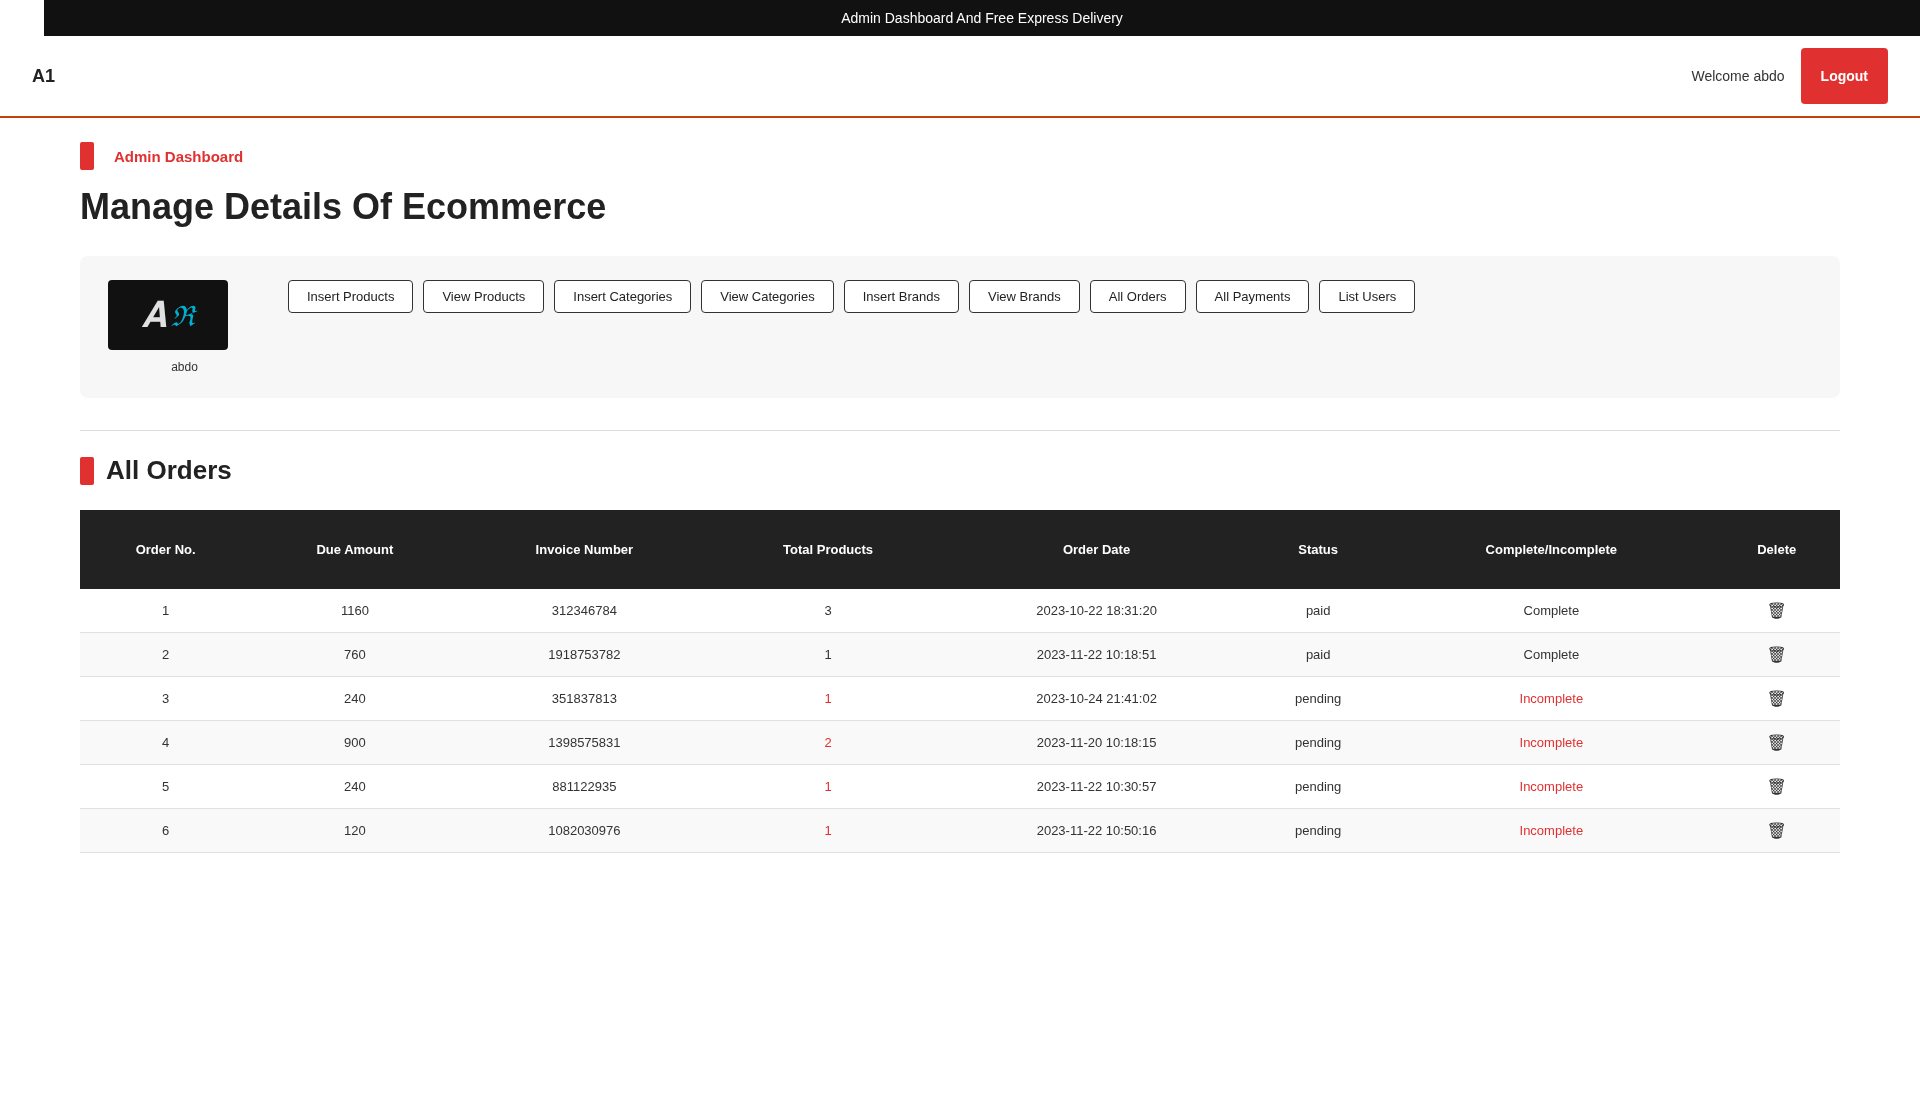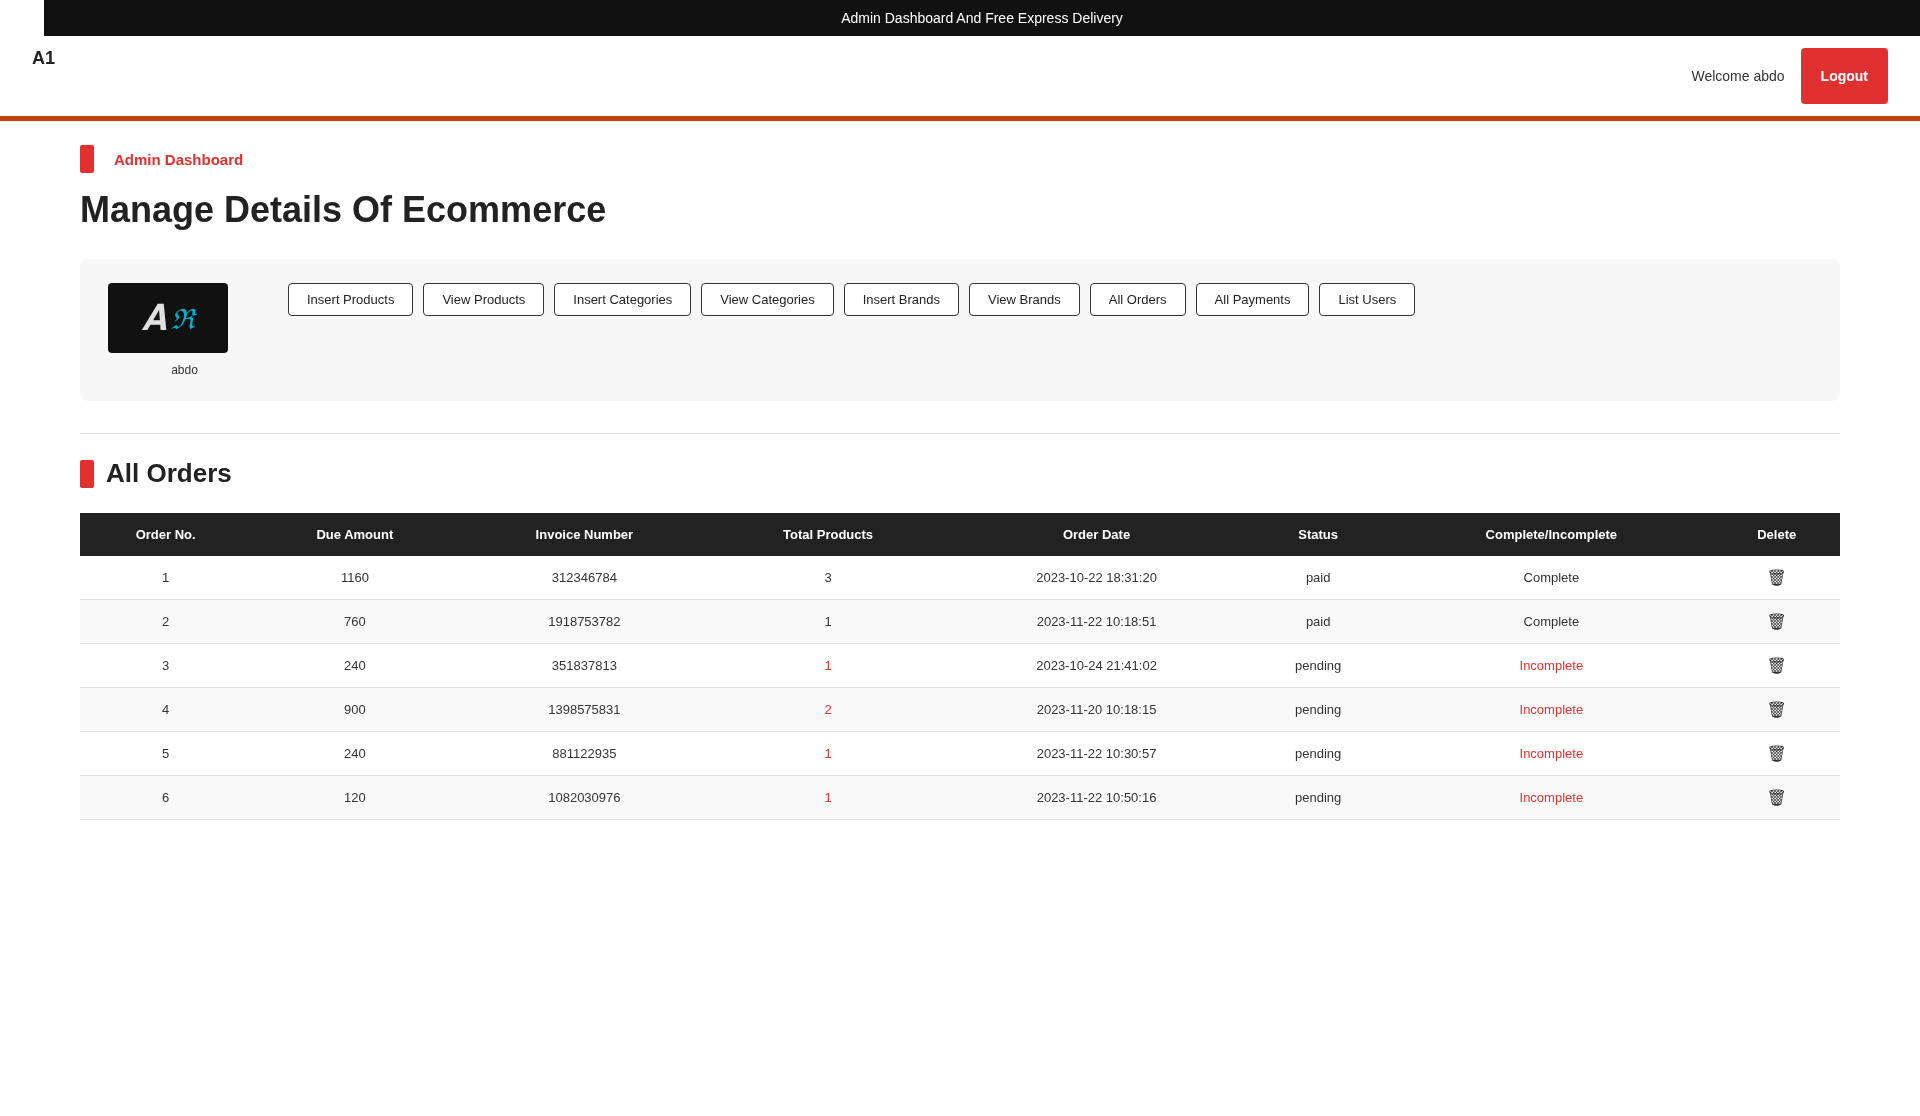--- a/index.html
+++ b/index.html
@@ -11,24 +11,24 @@
       color: #fff;
       text-align: center;
       padding: 10px;
       font-size: 14px;
       margin-left: 44px;
     }
 
     
     .navbar {
       display: flex;
-      align-items: flex-start;
+      align-items: center;
       justify-content: space-between;
       padding: 12px 32px;
-      border-bottom: 5px solid #c2410c;
+      border-bottom: 2px solid #c2410c;
     }
     .navbar-brand {
       font-weight: bold;
       font-size: 18px;
     }
     .navbar-right {
       display: flex;
       align-items: center;
       gap: 16px;
     }
@@ -155,21 +155,21 @@
     
     .orders-table {
       width: 100%;
       border-collapse: collapse;
     }
     .orders-table thead tr {
       background: #222;
       color: #fff;
     }
     .orders-table thead th {
-      padding: 14px 10px;
+      padding: 32px 10px;
       text-align: center;
       font-size: 13px;
       font-weight: bold;
     }
     .orders-table tbody tr {
       border-bottom: 1px solid #e0e0e0;
     }
     .orders-table tbody tr:nth-child(even) {
       background: #f9f9f9;
     }

